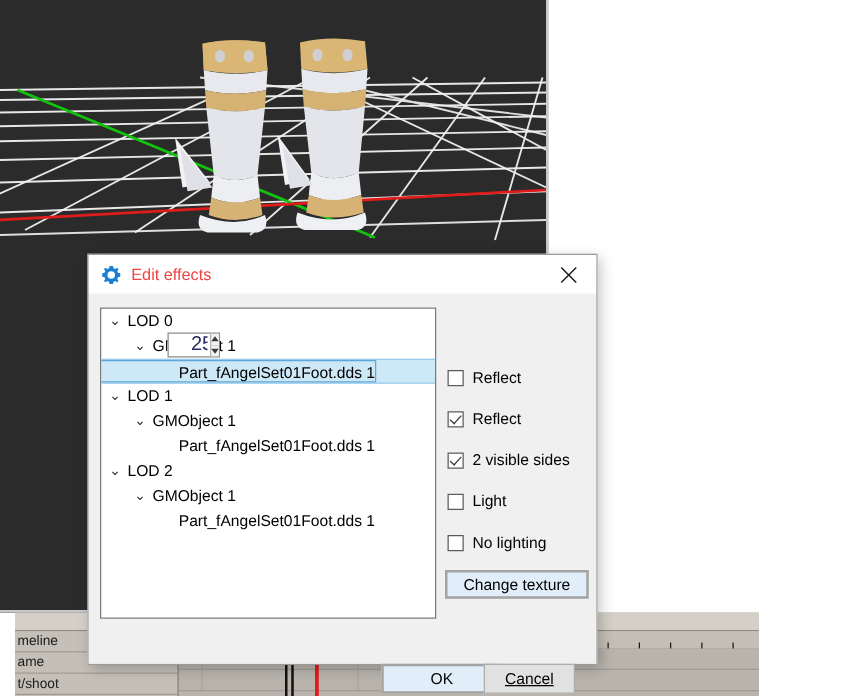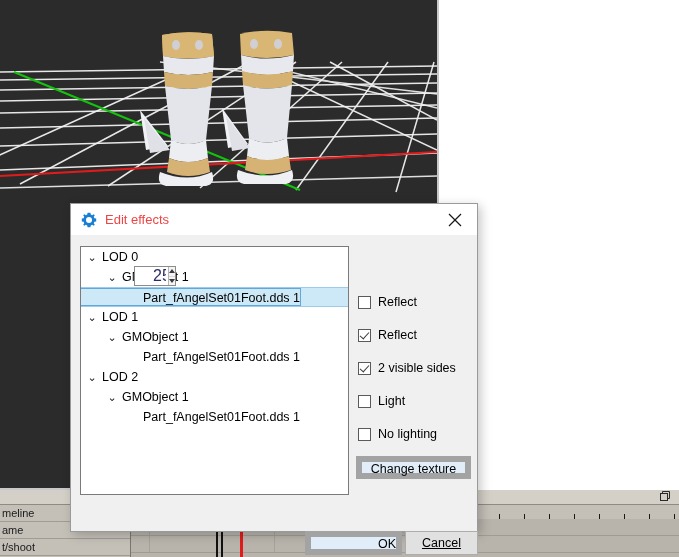--- a/index.html
+++ b/index.html
@@ -49,23 +49,23 @@
     left: 0;
     top: 488px;
     width: 439px;
     height: 2px;
     background: #c8c8cc;
   }
 
   
   #timeline-panel {
     position: absolute;
-    left: 0;
+    left: 12px;
     top: 490px;
-    width: 679px;
+    width: 595px;
     height: 67px;
     background: #b8b4ac;
     overflow: hidden;
   }
   #timeline-header {
     position: absolute;
     left: 0; top: 0;
     width: 679px; height: 14px;
     background: #d4d0c8;
     border-bottom: 1px solid #8f8b84;
@@ -344,41 +344,41 @@
     font-size: 12.5px;
     color: #000;
     background: #e1e1e1;
     border: 1px solid #adadad;
     box-sizing: border-box;
     cursor: pointer;
     text-align: center;
     padding: 0;
   }
   .dlg-button.focused {
-    border: 6px solid #a3a3a3;
+    border: 2px solid #a3a3a3;
     background: #e1eef9;
   }
   #change-texture-button {
     position: absolute;
     left: 285px; top: 221px;
     width: 115px; height: 23px;
   }
   #cw-ccw-button {
     position: absolute;
     left: 285px; top: 259px;
     width: 115px; height: 23px;
   }
   #ok-button {
     position: absolute;
     left: 234px; top: 296px;
-    width: 97px; height: 24px; text-align: right;
+    width: 97px; height: 24px;
   }
   #cancel-button {
     position: absolute;
-    left: 334px; top: 296px;
+    left: 316px; top: 296px;
     width: 73px; height: 24px; text-decoration: underline;
   }
 </style>
 </head>
 <body>
 
 <div id="app-root">
 
   <div id="viewport">
     <svg id="viewport-canvas" viewBox="0 0 437 490" preserveAspectRatio="none">

